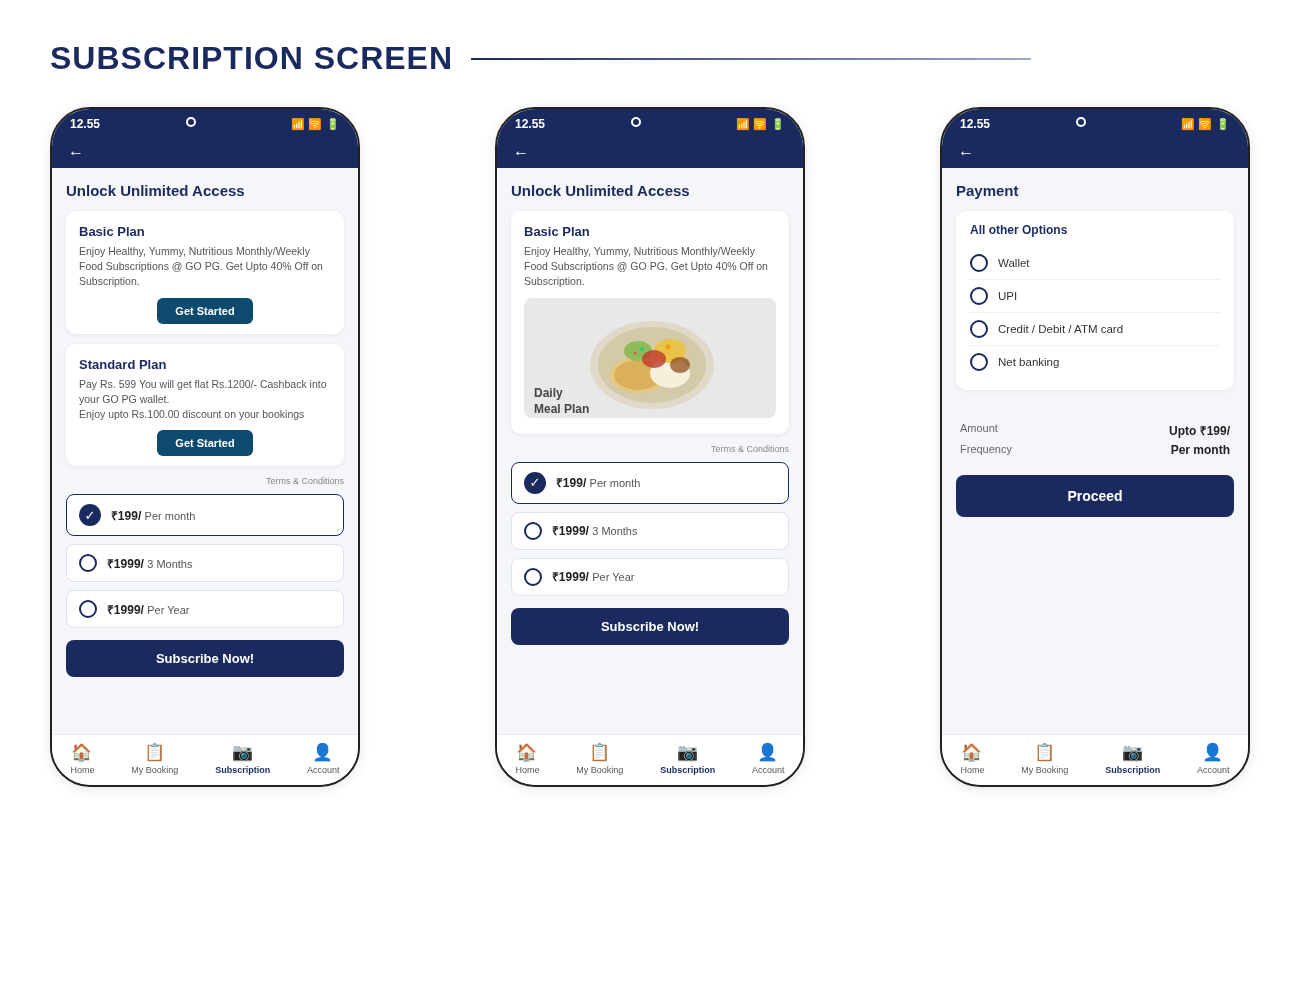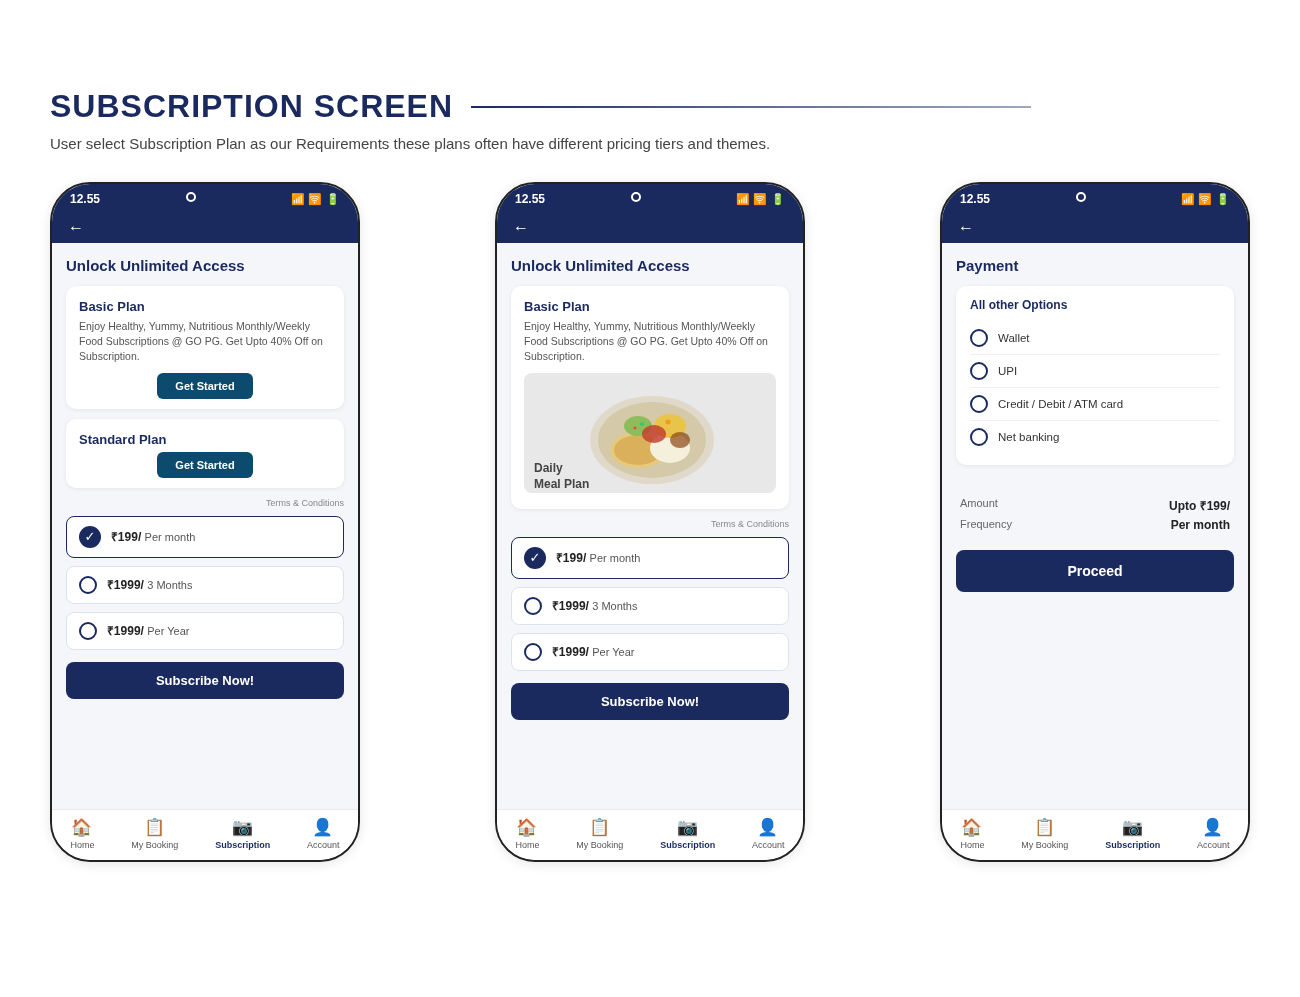--- a/index.html
+++ b/index.html
@@ -13,21 +13,20 @@
     .page-header { margin-bottom: 18px; }
     .page-title {
       font-size: 32px;
       font-weight: 800;
       color: #1a2a5e;
       letter-spacing: 1px;
       display: flex;
       align-items: center;
       gap: 18px;
       margin-bottom: 10px;
-      margin-top: 48px;
     }
     .title-line {
       flex: 1;
       height: 2px;
       background: linear-gradient(to right, #1a2a5e, #a0a8c0);
       max-width: 560px;
     }
     .page-subtitle {
       font-size: 15px;
       color: #444;
@@ -266,21 +265,20 @@
     }
   </style>
 </head>
 <body>
 
 <div class="page-header">
   <div class="page-title">
     <span>SUBSCRIPTION SCREEN</span>
     <div class="title-line"></div>
   </div>
-  <div class="page-subtitle">User select Subscription Plan as our Requirements these plans often have different pricing tiers and themes.</div>
 </div>
 
 <div class="phones-row">
 
   <div class="phone">
     <div class="phone-status-bar">
       <span>12.55</span>
       <div style="position:relative; width:18px; height:14px; display:inline-block;">
         <div style="width:10px;height:10px;border:2px solid #fff;border-radius:50%;position:absolute;top:0;left:0;"></div>
       </div>
@@ -297,20 +295,22 @@
       <div class="screen-title">Unlock Unlimited Access</div>
       
       <div class="plan-card">
         <div class="plan-card-title">Basic Plan</div>
         <div class="plan-card-desc">Enjoy Healthy, Yummy, Nutritious Monthly/Weekly Food Subscriptions @ GO PG. Get Upto 40% Off on Subscription.</div>
         <button class="get-started-btn">Get Started</button>
       </div>
       
       <div class="plan-card">
         <div class="plan-card-title">Standard Plan</div>
+        <div class="plan-card-desc" style="white-space:pre-line;">Pay Rs. 599 You will get flat Rs.1200/- Cashback into your GO PG wallet.
+Enjoy upto Rs.100.00 discount on your bookings</div>
         <button class="get-started-btn">Get Started</button>
       </div>
       <div class="terms-text">Terms &amp; Conditions</div>
       
       <div class="price-option selected">
         <div class="check-icon">✓</div>
         <span class="price-label">₹199/ <span>Per month</span></span>
       </div>
       <div class="price-option">
         <div class="radio-circle"></div>

